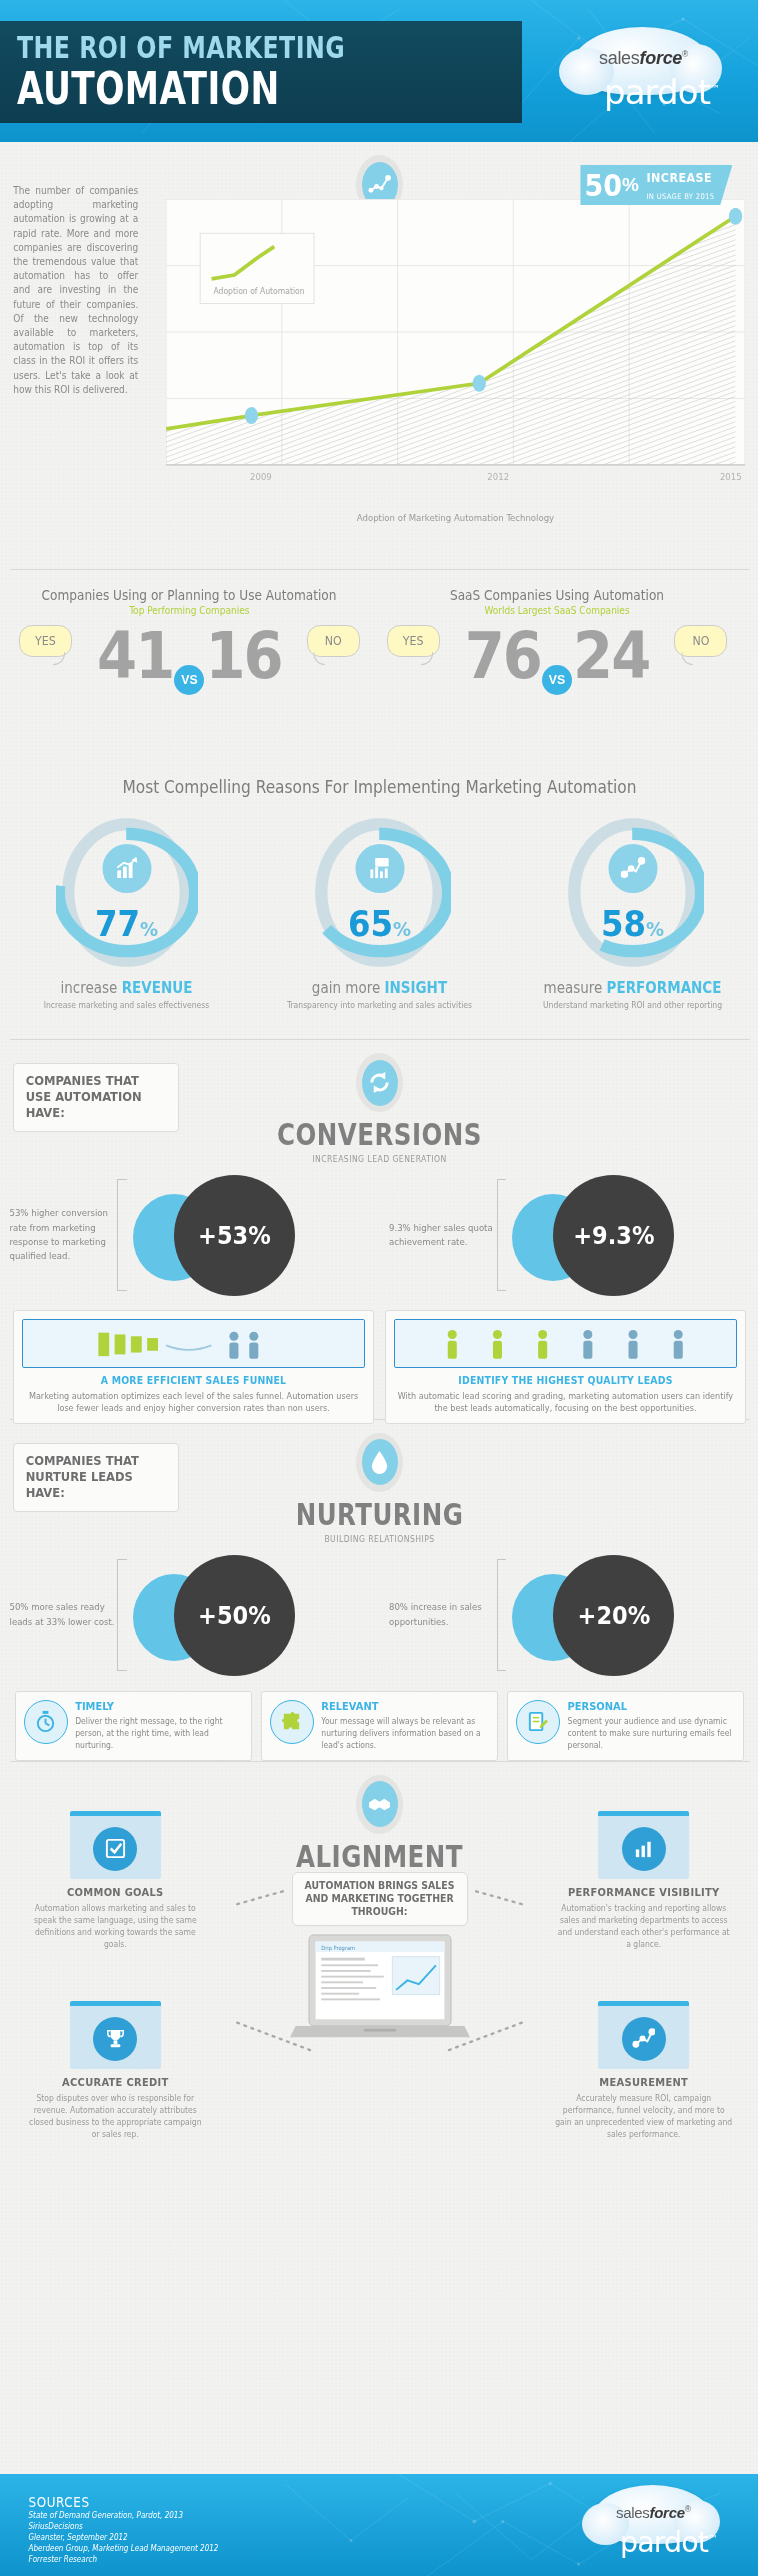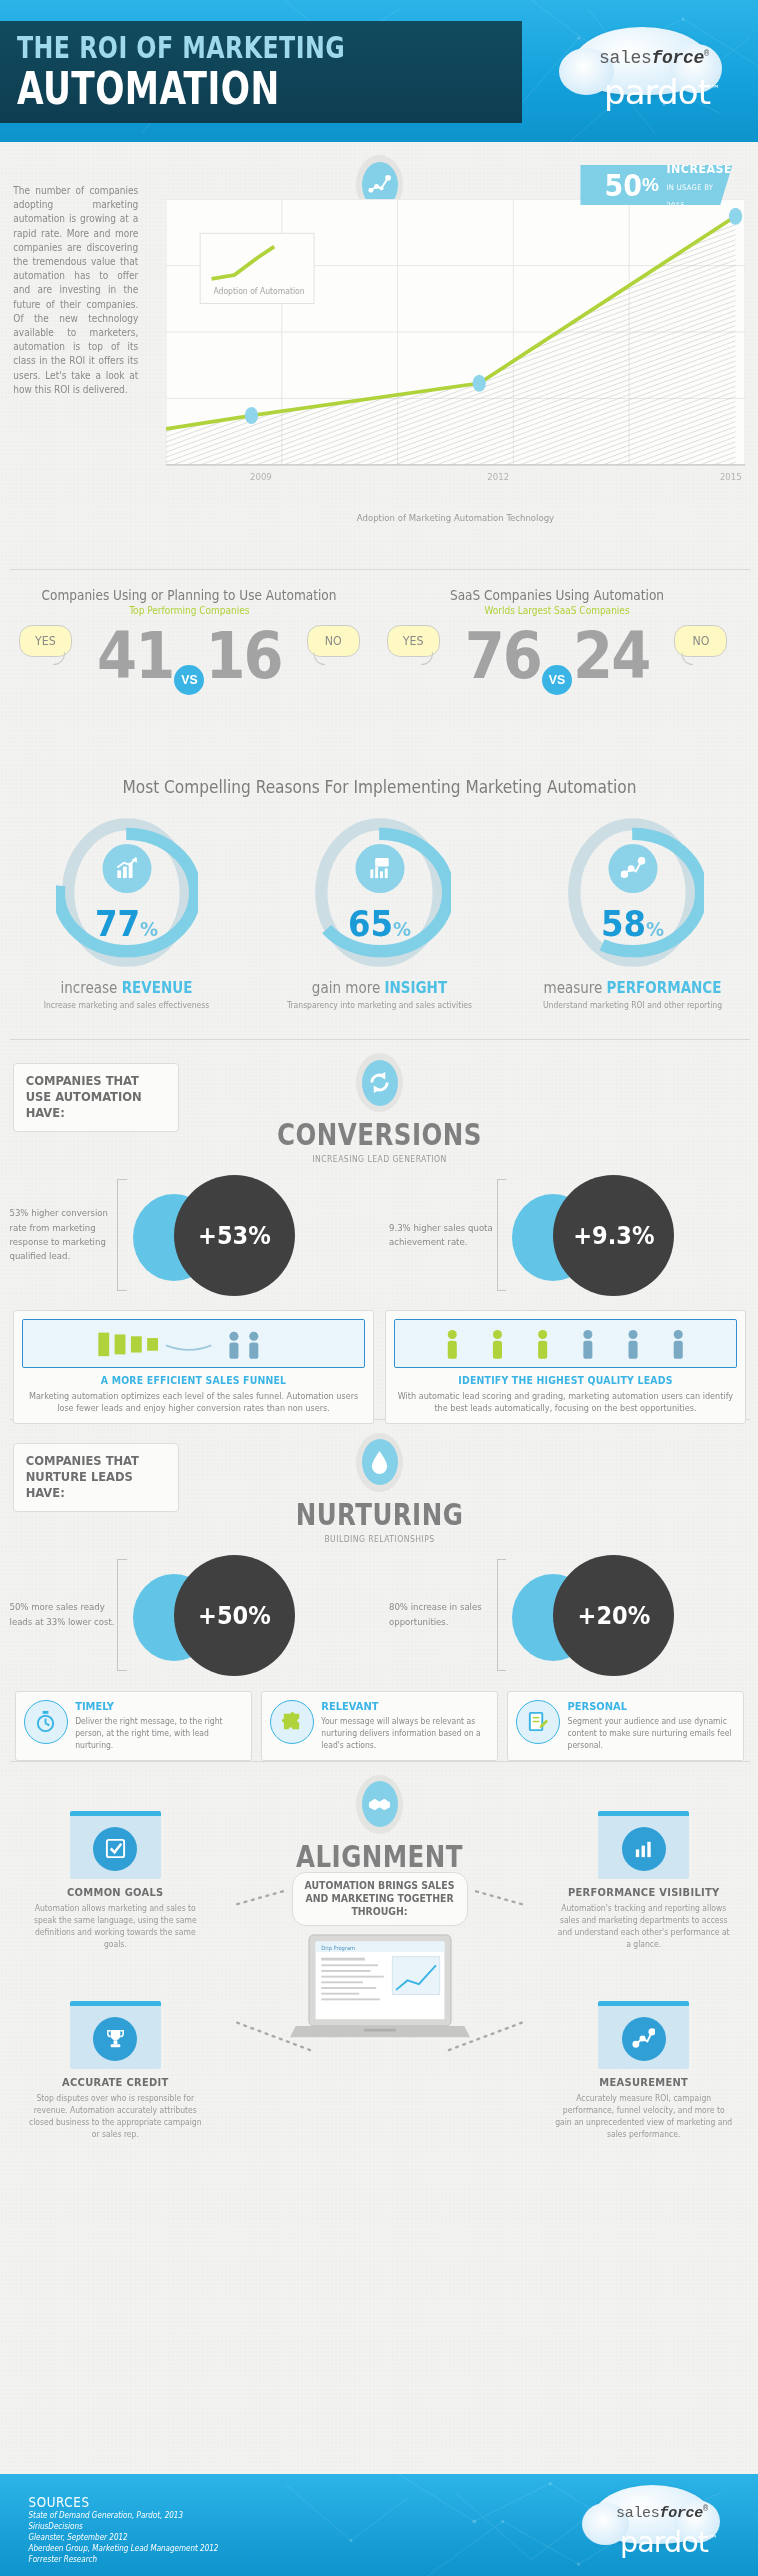--- a/index.html
+++ b/index.html
@@ -56,21 +56,21 @@
     background:radial-gradient(ellipse at 45% 40%, #ffffff 0%, #ddeffa 60%, #c2e5f7 100%);
     border-radius:50%;
   }
   .cloud-shape:after {
     content:""; position:absolute; right:-9.5px; top:17px; width:52px; height:49px;
     background:radial-gradient(ellipse at 45% 40%, #ffffff 0%, #ddeffa 60%, #c2e5f7 100%);
     border-radius:50%;
   }
   .sf-word {
     position:absolute; left:38px; top:25px; z-index:3;
-    font-family:Liberation Mono, monospace; font-size:18px; color:#5c5c5c; letter-spacing:-0.3px;
+    font-family:Liberation Sans, sans-serif; font-size:18px; color:#5c5c5c; letter-spacing:-0.3px;
   }
   .sf-word i { font-style:italic; font-weight:bold; color:#3a3a3a; }
   .sf-word sup { font-size:8.5px; }
   .pardot-word {
     position:absolute; left:43px; top:49px; z-index:3;
     font-family:"DejaVu Sans","Liberation Sans",sans-serif;
     font-size:34px; color:#ffffff; letter-spacing:-0.9px; font-weight:500;
   }
   .pardot-word sup { font-size:9.5px; vertical-align:super; }
 
@@ -104,21 +104,21 @@
   }
   .pop-chart { position:absolute; left:166px; top:57px; width:579px; height:304px; }
   .axis-caption {
     position:absolute; left:166px; top:370px; width:579px; text-align:center;
     font-size:9.5px; color:#9a9a9a;
     font-family:"DejaVu Sans Condensed","Liberation Sans",sans-serif;
   }
   .badge50 {
     position:absolute; right:26.6px; top:23px; width:152px; height:40px; z-index:5;
     background:#7fcfe6; clip-path:polygon(0 0,100% 0,92% 100%,0 100%);
-    display:flex; align-items:center; padding-left:24px; color:#fff;
+    display:flex; align-items:center; padding-left:4px; color:#fff;
   }
   .badge50 .num { font-size:30px; font-weight:bold; font-family:"DejaVu Sans Condensed","Liberation Sans",sans-serif; }
   .badge50 .pct { font-size:19px; font-weight:bold; }
   .badge50 .txt { margin-left:7.6px; line-height:1.15; }
   .badge50 .t1 { font-size:12.3px; font-weight:bold; letter-spacing:0.5px;
     font-family:"DejaVu Sans Condensed","Liberation Sans",sans-serif; }
   .badge50 .t2 { font-size:7.6px; letter-spacing:0.3px;
     font-family:"DejaVu Sans Condensed","Liberation Sans",sans-serif; }
 
   
@@ -257,21 +257,21 @@
   .pillar p {
     font-size:8.5px; color:#8a8a8a; line-height:12px; margin-top:1.9px;
     font-family:"DejaVu Sans Condensed","Liberation Sans",sans-serif;
   }
 
   
   .alignment { position:relative; height:417px; }
   .align-center-note {
     position:absolute; left:50%; transform:translateX(-50%); top:110px;
     width:176px; padding:6.6px 7.6px; text-align:center;
-    background:#fbfbfa; border:0.9px solid #dcdcda; border-radius:14px;
+    background:#fbfbfa; border:0.9px solid #dcdcda; border-radius:6px;
     font-size:10.4px; font-weight:bold; color:#6e6e6e; line-height:1.25;
     font-family:"DejaVu Sans Condensed","Liberation Sans",sans-serif; z-index:4;
   }
   .quad { position:absolute; width:204px; text-align:center; }
   .quad .qico {
     width:57px; height:57px; margin:0 auto 5.7px auto; border-radius:50%;
     background:#2f9fd6; display:flex; align-items:center; justify-content:center;
   }
   .quad .qcard {
     width:91px; height:68px; margin:0 auto; background:#cfe6f2;

